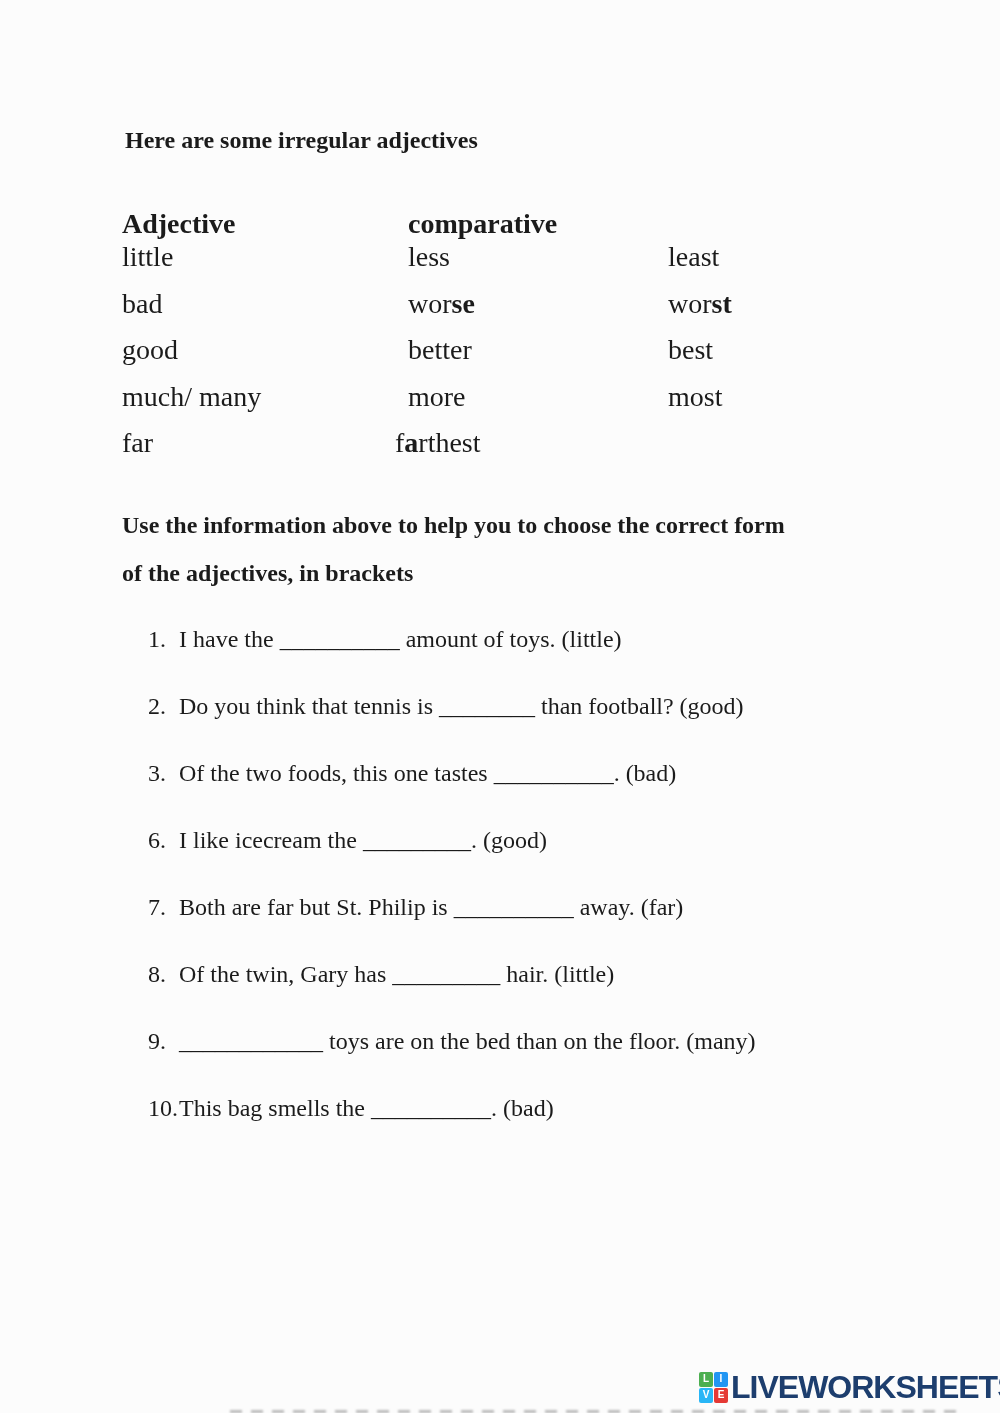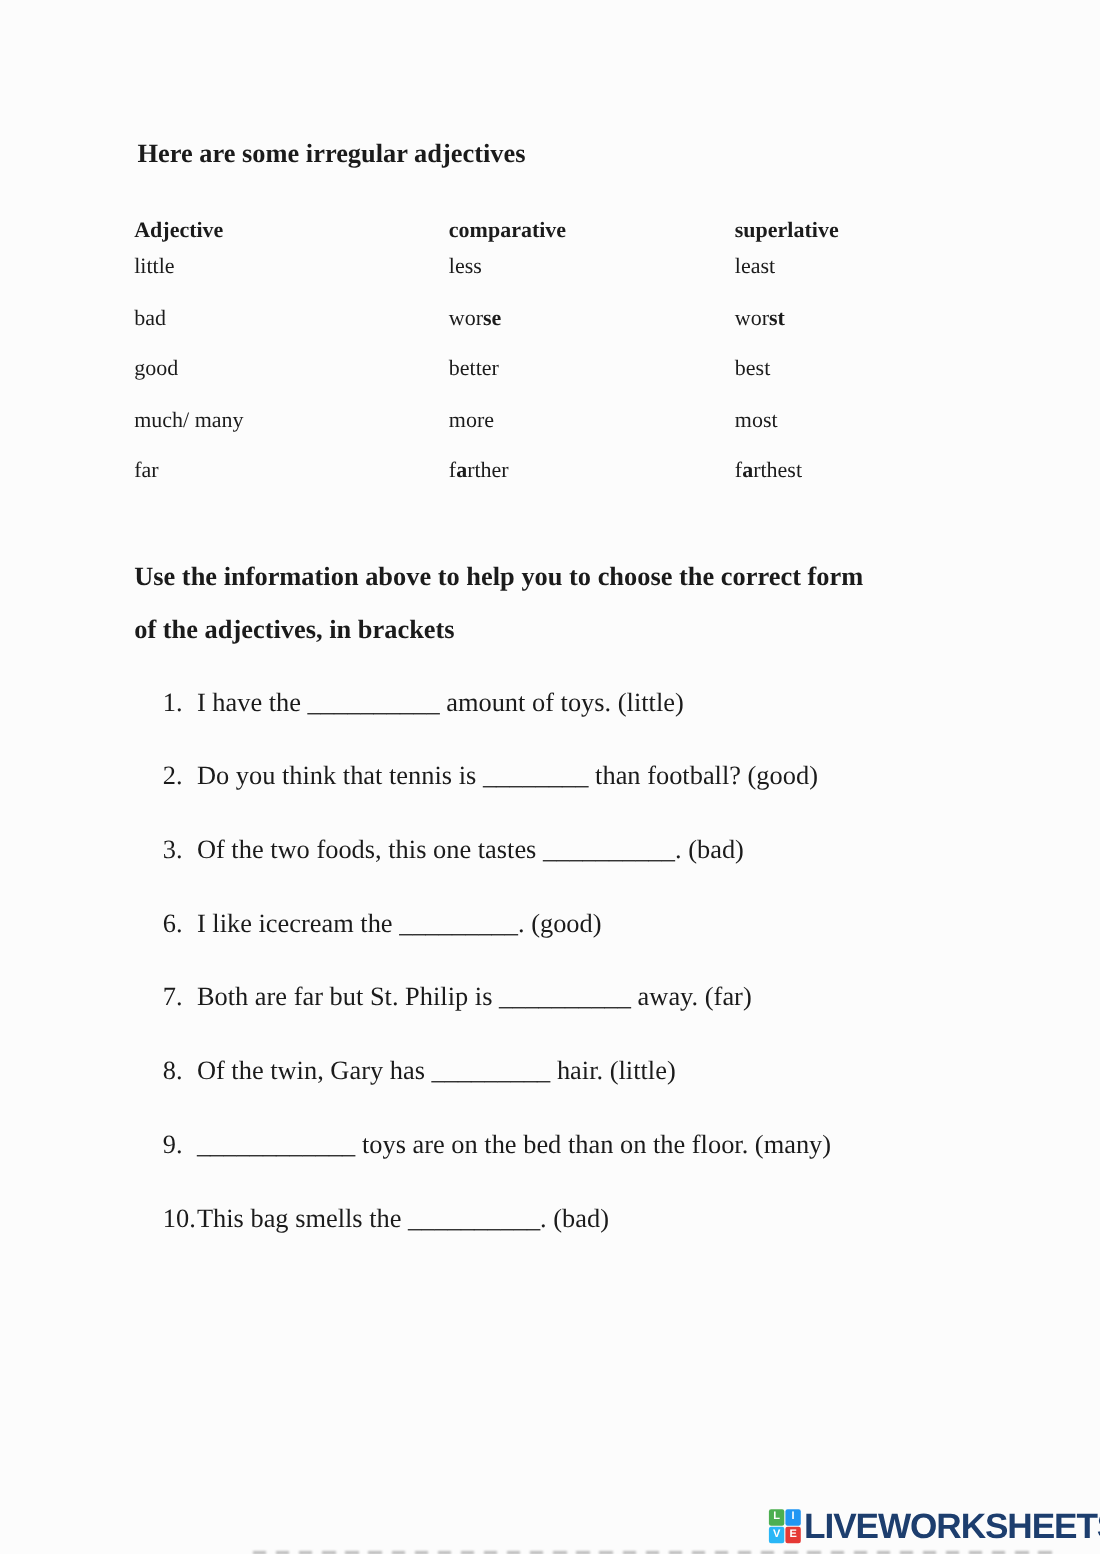--- a/index.html
+++ b/index.html
@@ -9,21 +9,21 @@
     margin:0 auto;
     background:#fcfcfc;
     font-family:"Liberation Serif", serif;
     color:#1b1b1b;
     overflow:hidden;
   }
   .heading{
     position:absolute;left:122px;top:124px;
     font-size:24px;font-weight:bold;margin:3px;
   }
-  .adj-table{position:absolute;left:122px;top:198px;width:790px;font-size:20px;}
+  .adj-table{position:absolute;left:122px;top:208px;width:790px;font-size:28px;}
   .t-row{display:grid;grid-template-columns:253px 273px 1fr;}
   .t-head{height:33px;}
   .t-head .t-cell{font-weight:bold;}
   .t-body .t-row{height:46.5px;}
   .t-cell{white-space:nowrap;}
   .t-cell.c1{padding-left:33px;}
   .t-cell.c2{padding-left:20px;}
   .t-cell b{font-weight:bold;}
   .instruction{
     position:absolute;left:122px;top:501px;width:800px;
@@ -63,21 +63,20 @@
 <body>
 
 <div class="sheet" style="background: rgb(252, 252, 252); color: rgb(27, 27, 27);">
 
   <h1 class="heading">Here are some irregular adjectives</h1>
 
   <div class="adj-table">
     <div class="t-row t-head">
         <div class="t-cell">Adjective</div>
         <div class="t-cell c1">comparative</div>
-        <div class="t-cell c2">superlative</div>
       </div>
     <div class="t-body">
         <div class="t-row">
           <div class="t-cell"><span>little</span></div>
           <div class="t-cell c1"><span>less</span></div>
           <div class="t-cell c2"><span>least</span></div>
         </div>
         <div class="t-row">
           <div class="t-cell"><span>bad</span></div>
           <div class="t-cell c1"><span>wor</span><b>se</b></div>
@@ -88,21 +87,20 @@
           <div class="t-cell c1"><span>better</span></div>
           <div class="t-cell c2"><span>best</span></div>
         </div>
         <div class="t-row">
           <div class="t-cell"><span>much/ many</span></div>
           <div class="t-cell c1"><span>more</span></div>
           <div class="t-cell c2"><span>most</span></div>
         </div>
         <div class="t-row">
           <div class="t-cell"><span>far</span></div>
-          <div class="t-cell c1"><span>f</span><b>a</b><span>rther</span></div>
           <div class="t-cell c2"><span>f</span><b>a</b><span>rthest</span></div>
         </div>
       </div>
   </div>
 
   <p class="instruction">Use the information above to help you to choose the correct form
 of the adjectives, in brackets</p>
 
   <div class="questions">
       <div class="q"><span class="q-num">1.</span><span class="q-text">I have the <span class="blank">__________</span> amount of toys. (little)</span></div>

